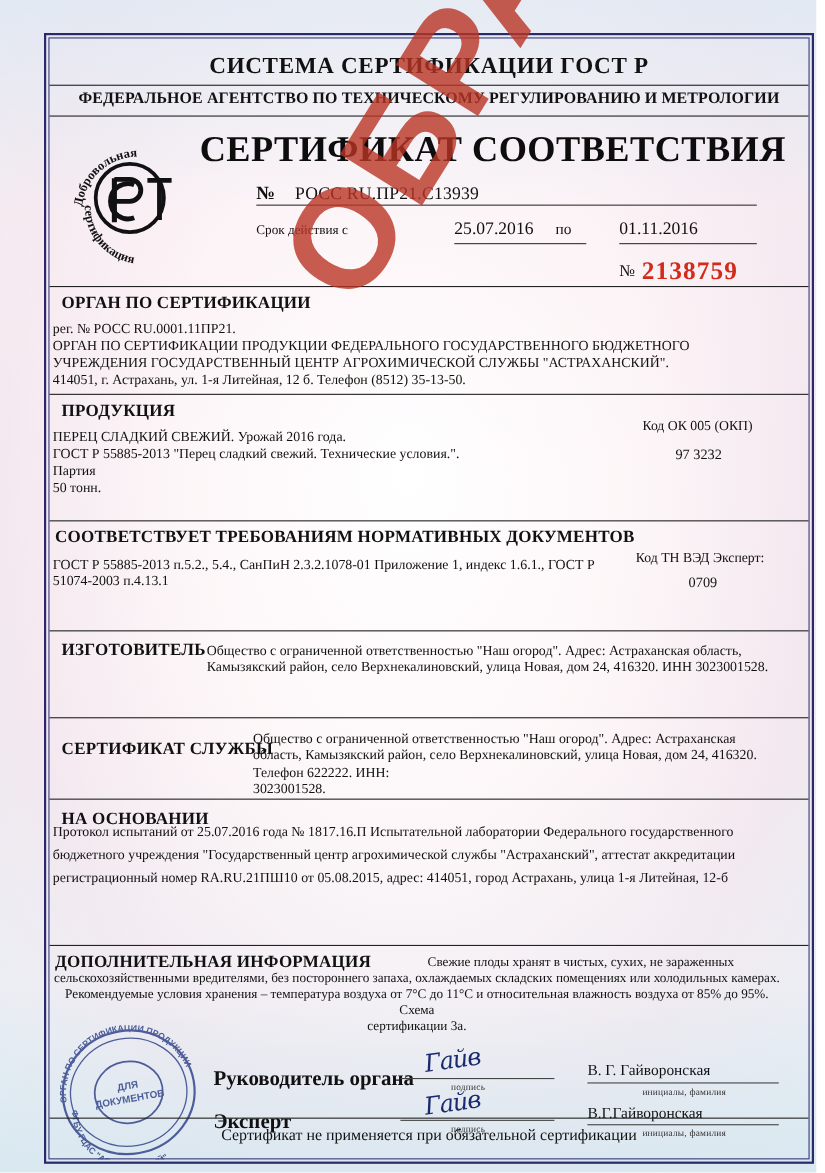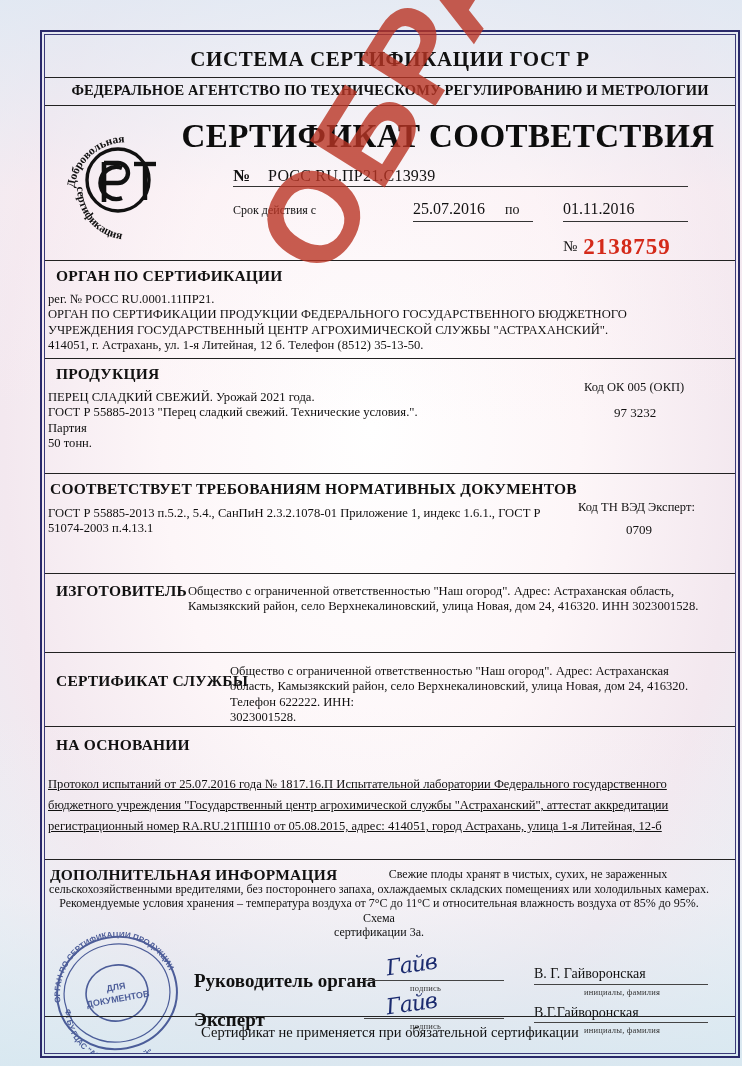--- a/index.html
+++ b/index.html
@@ -326,21 +326,21 @@
 
     <div class="sep" style="top:246px;"></div>
     <div class="sec-title" style="left:38px; top:253px;">ОРГАН ПО СЕРТИФИКАЦИИ</div>
     <div class="body-txt" style="left:30px; top:278px; width:660px; white-space:pre-line;">рег. № РОСС RU.0001.11ПР21.
 ОРГАН ПО СЕРТИФИКАЦИИ ПРОДУКЦИИ ФЕДЕРАЛЬНОГО ГОСУДАРСТВЕННОГО БЮДЖЕТНОГО
 УЧРЕЖДЕНИЯ ГОСУДАРСТВЕННЫЙ ЦЕНТР АГРОХИМИЧЕСКОЙ СЛУЖБЫ "АСТРАХАНСКИЙ".
 414051, г. Астрахань, ул. 1-я Литейная, 12 б. Телефон (8512) 35-13-50.</div>
 
     <div class="sep" style="top:344px;"></div>
     <div class="sec-title" style="left:38px; top:351px;">ПРОДУКЦИЯ</div>
-    <div class="body-txt" style="left:30px; top:376px; width:520px; white-space:pre-line;">ПЕРЕЦ СЛАДКИЙ СВЕЖИЙ. Урожай 2021 года.
+    <div class="body-txt" style="left:30px; top:376px; width:520px; white-space:pre-line;">ПЕРЕЦ СЛАДКИЙ СВЕЖИЙ. Урожай 2016 года.
 ГОСТ Р 55885-2013 "Перец сладкий свежий. Технические условия.".
 Партия
 50 тонн.</div>
     <div class="right-label" style="left:566px; top:366px;">Код ОК 005 (ОКП)</div>
     <div class="right-value" style="left:596px; top:391px;">97 3232</div>
 
     <div class="sep" style="top:459px;"></div>
     <div class="sec-title" style="left:32px; top:466px;">СООТВЕТСТВУЕТ ТРЕБОВАНИЯМ НОРМАТИВНЫХ ДОКУМЕНТОВ</div>
     <div class="body-txt" style="left:30px; top:492px; width:520px; white-space:pre-line;">ГОСТ Р 55885-2013 п.5.2., 5.4., СанПиН 2.3.2.1078-01 Приложение 1, индекс 1.6.1., ГОСТ Р
 51074-2003 п.4.13.1</div>
@@ -353,21 +353,21 @@
 Камызякский район, село Верхнекалиновский, улица Новая, дом 24, 416320. ИНН 3023001528.</div>
 
     <div class="sep" style="top:638px;"></div>
     <div class="sec-title" style="left:38px; top:658px;">СЕРТИФИКАТ СЛУЖБЫ</div>
     <div class="body-txt" style="left:212px; top:650px; width:478px; white-space:pre-line;">Общество с ограниченной ответственностью "Наш огород". Адрес: Астраханская
 область, Камызякский район, село Верхнекалиновский, улица Новая, дом 24, 416320. Телефон 622222. ИНН:
 3023001528.</div>
 
     <div class="sep" style="top:712px;"></div>
     <div class="sec-title" style="left:38px; top:722px;">НА ОСНОВАНИИ</div>
-    <div class="body-txt" style="left:30px; top:760px; width:662px; line-height:21px; white-space:pre-line;text-decoration:underline;">Протокол испытаний от 25.07.2016 года № 1817.16.П Испытательной лаборатории Федерального государственного
+    <div class="body-txt" style="left:30px; top:732px; width:662px; line-height:21px; white-space:pre-line;">Протокол испытаний от 25.07.2016 года № 1817.16.П Испытательной лаборатории Федерального государственного
 бюджетного учреждения "Государственный центр агрохимической службы "Астраханский", аттестат аккредитации
 регистрационный номер RA.RU.21ПШ10 от 05.08.2015, адрес: 414051, город Астрахань, улица 1-я Литейная, 12-б</div>
 
     <div class="sep" style="top:845px;"></div>
     <div class="sec-title" style="left:32px; top:852px;">ДОПОЛНИТЕЛЬНАЯ ИНФОРМАЦИЯ</div>
     <div class="foot-note" style="left:30px; top:853px; width:662px; text-indent:298px; white-space:pre-line;text-align:center;">Свежие плоды хранят в чистых, сухих, не зараженных
 сельскохозяйственными вредителями, без постороннего запаха, охлаждаемых складских помещениях или холодильных камерах.
 Рекомендуемые условия хранения – температура воздуха от 7°С до 11°С и относительная влажность воздуха от 85% до 95%. Схема
 сертификации 3а.</div>
 

